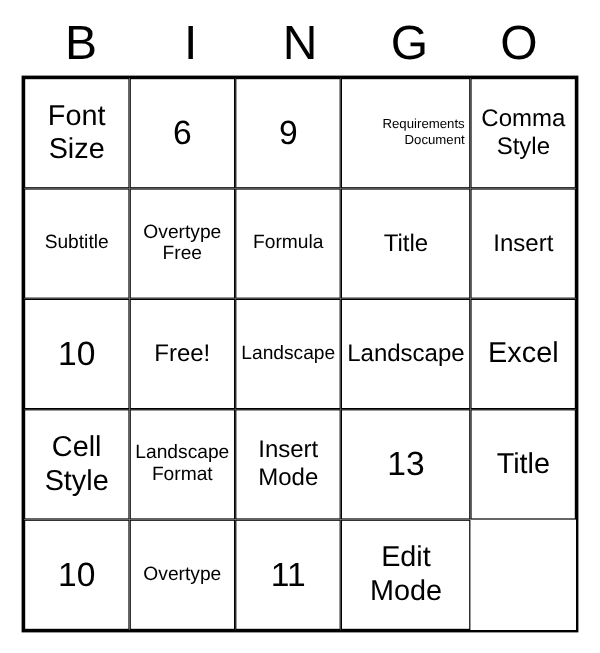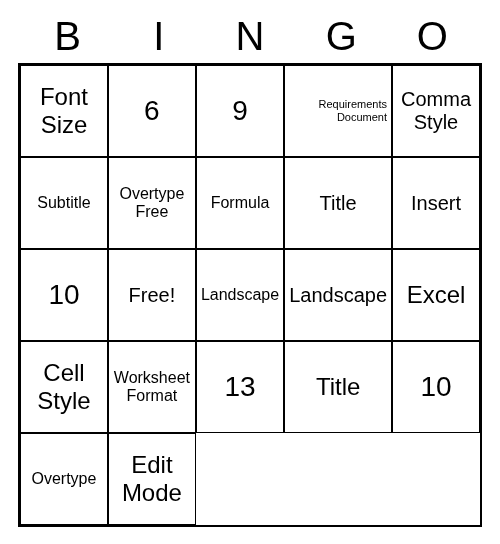--- a/index.html
+++ b/index.html
@@ -80,21 +80,23 @@
     <div class="cell fs-md">Title</div>
     <div class="cell fs-md">Insert</div>
 
     <div class="cell fs-xl">10</div>
     <div class="cell fs-md">Free!</div>
     <div class="cell fs-sm">Landscape</div>
     <div class="cell fs-md">Landscape</div>
     <div class="cell fs-lg">Excel</div>
 
     <div class="cell fs-lg">Cell Style</div>
-    <div class="cell fs-sm">Worksheet Format</div>
+    <div class="cell fs-sm">Landscape Format</div>
+    <div class="cell fs-md">Insert Mode</div>
     <div class="cell fs-xl">13</div>
 
     <div class="cell fs-lg">Title</div>
     <div class="cell fs-xl">10</div>
     <div class="cell fs-sm">Overtype</div>
+    <div class="cell fs-xl">11</div>
     <div class="cell fs-lg">Edit Mode</div>
   </div>
 </div>
 
 </body></html>

